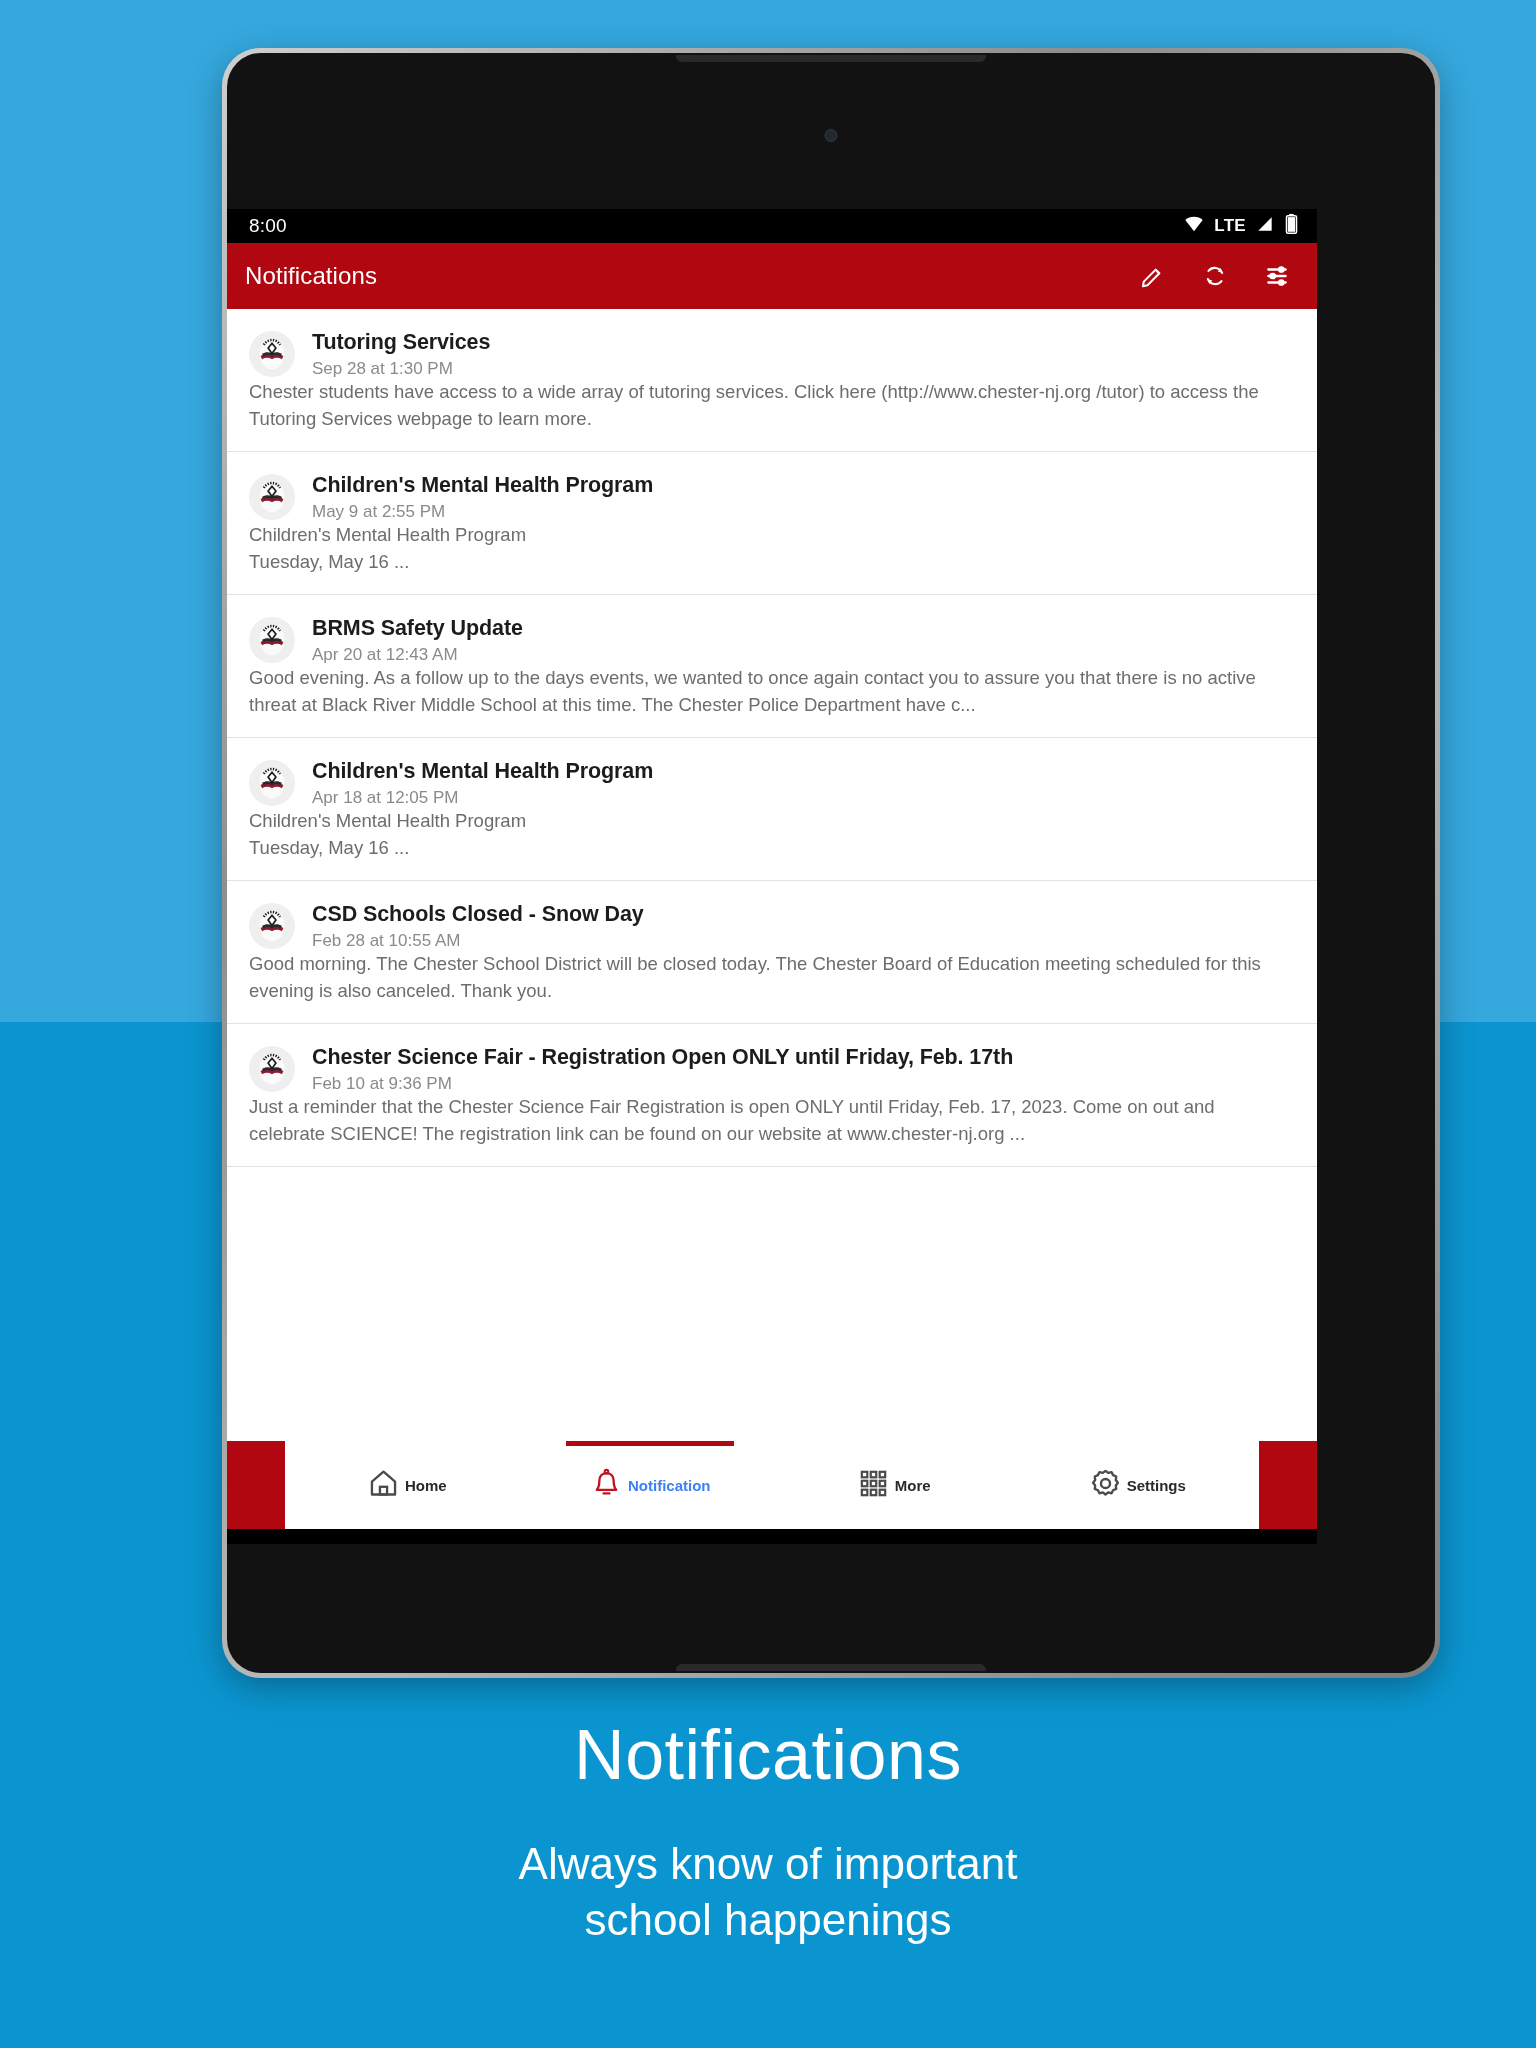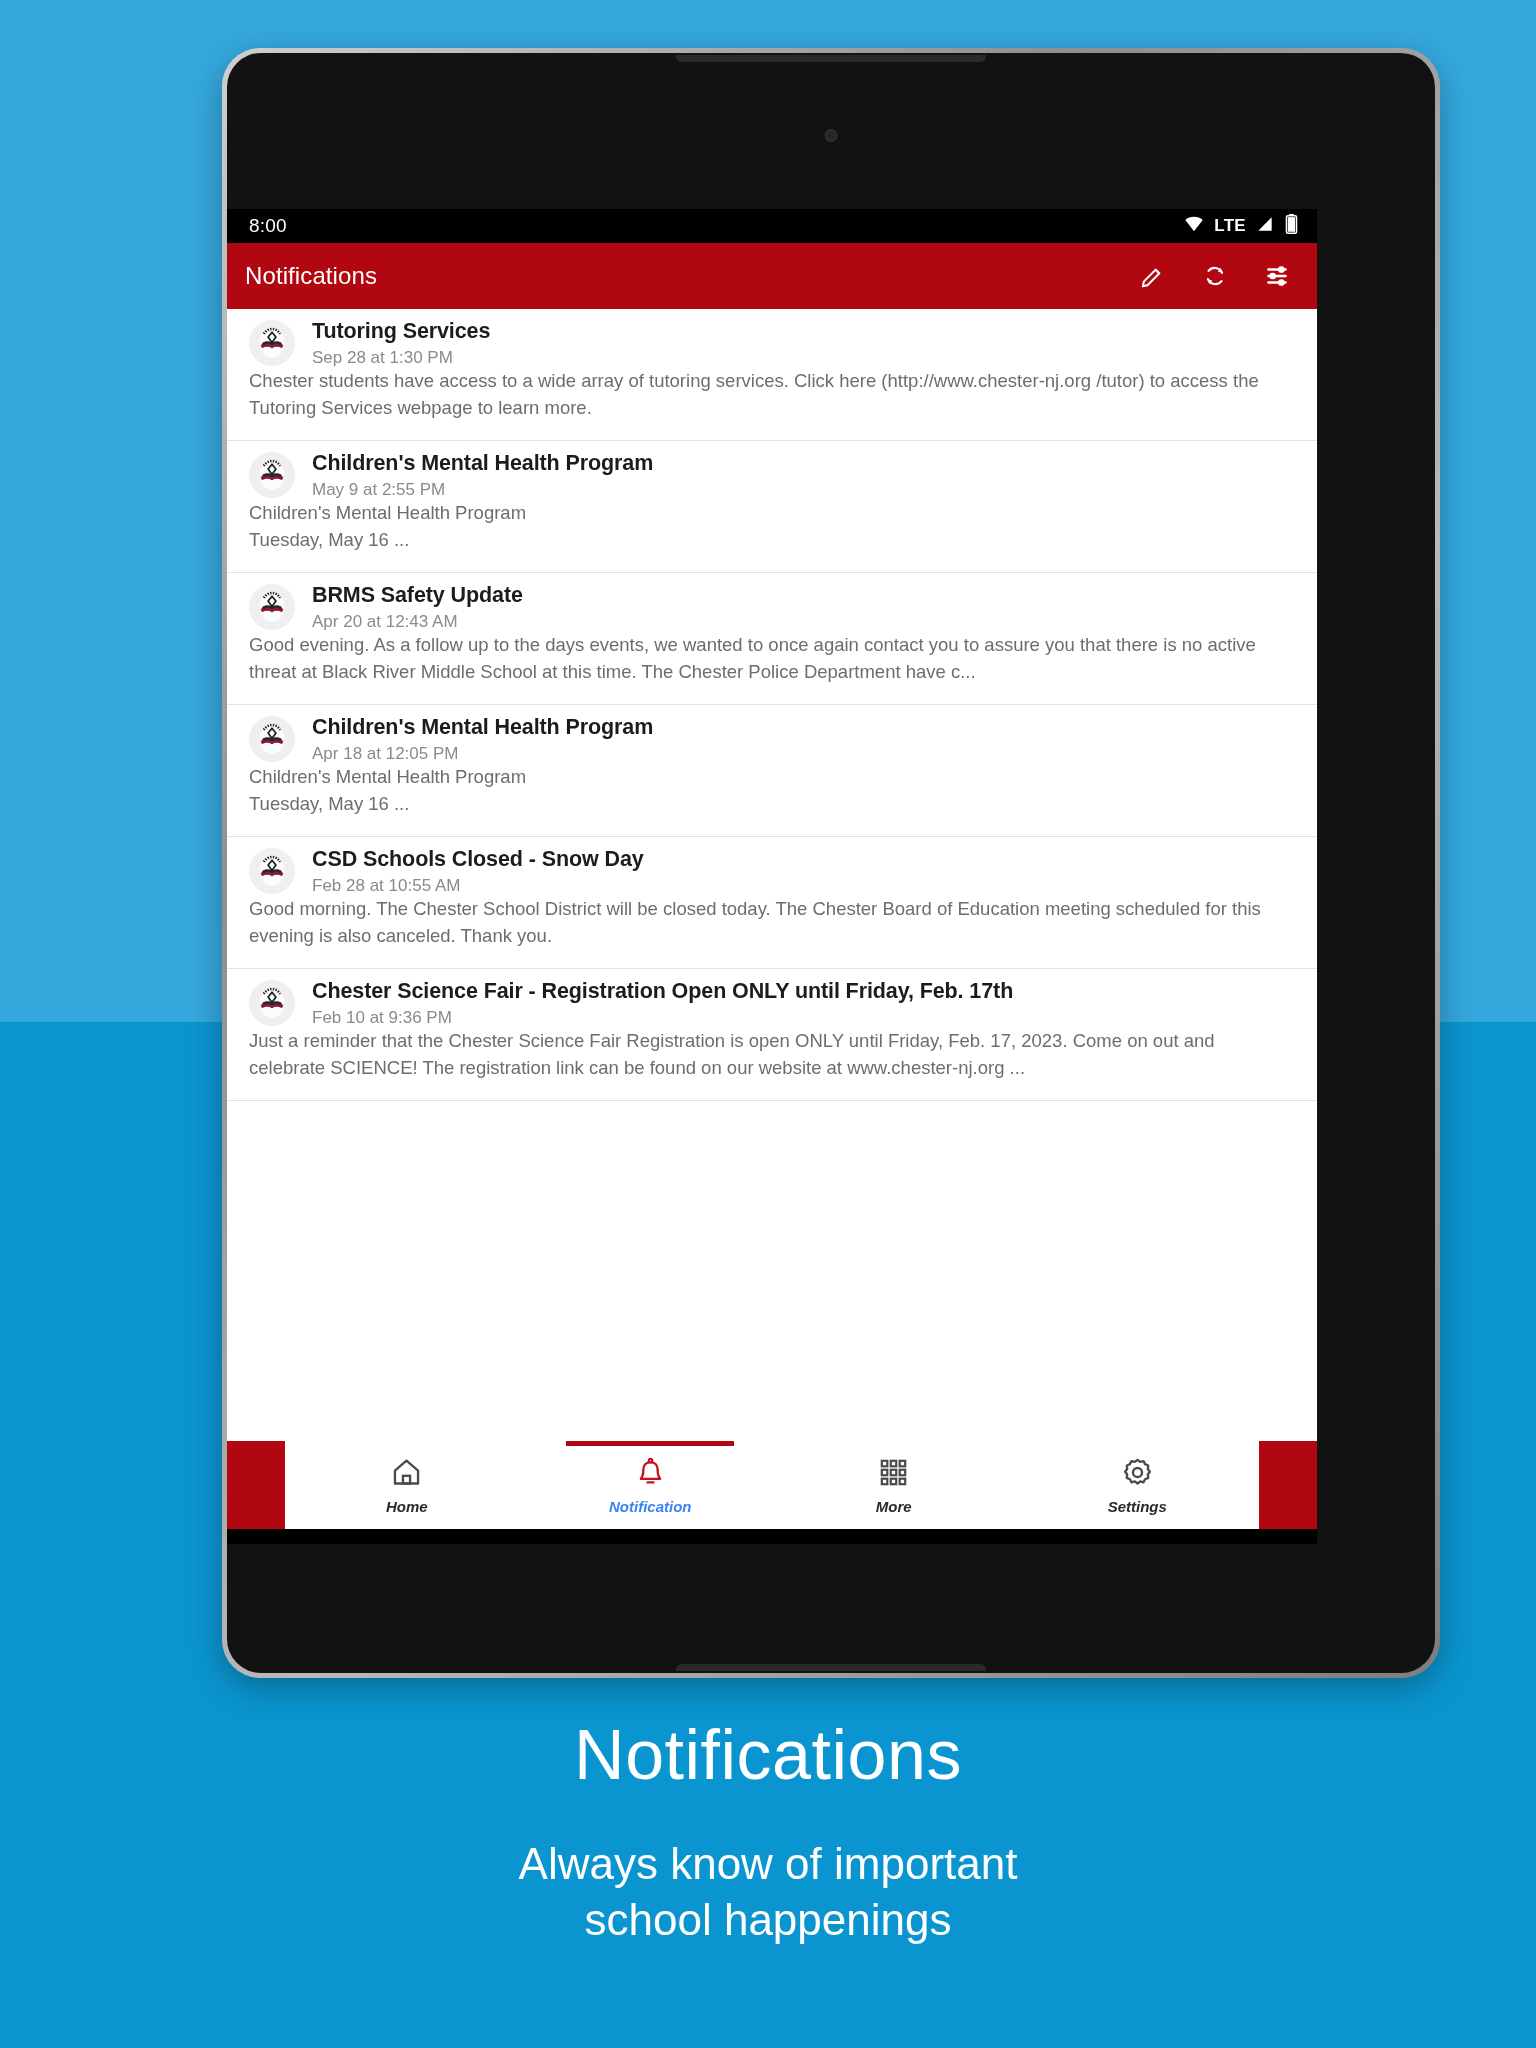--- a/index.html
+++ b/index.html
@@ -147,21 +147,21 @@
     cursor: pointer;
   }
 
   
   #notification-list {
     height: 1132px;
     background: #ffffff;
     overflow: hidden;
   }
   .notification-card {
-    padding: 9px 22px 18px 22px;
+    padding: 20px 22px 18px 22px;
     border-bottom: 1px solid #e2e2e2;
     background: #ffffff;
     cursor: pointer;
   }
   .card-head {
     display: flex;
     align-items: flex-start;
     gap: 17px;
   }
   .avatar {
@@ -205,27 +205,25 @@
   #bottom-nav {
     flex: 1;
     margin: 0 58px;
     background: #ffffff;
     display: flex;
     align-items: stretch;
   }
   .nav-item {
     flex: 1;
     display: flex;
-    flex-direction: column;
     align-items: center;
     justify-content: center;
     position: relative;
     cursor: pointer;
     gap: 5px;
-    font-style: italic;
   }
   .nav-indicator {
     position: absolute;
     top: 0;
     left: 50%;
     transform: translateX(-50%);
     width: 168px;
     height: 5px;
     background: #b00710;
   }

